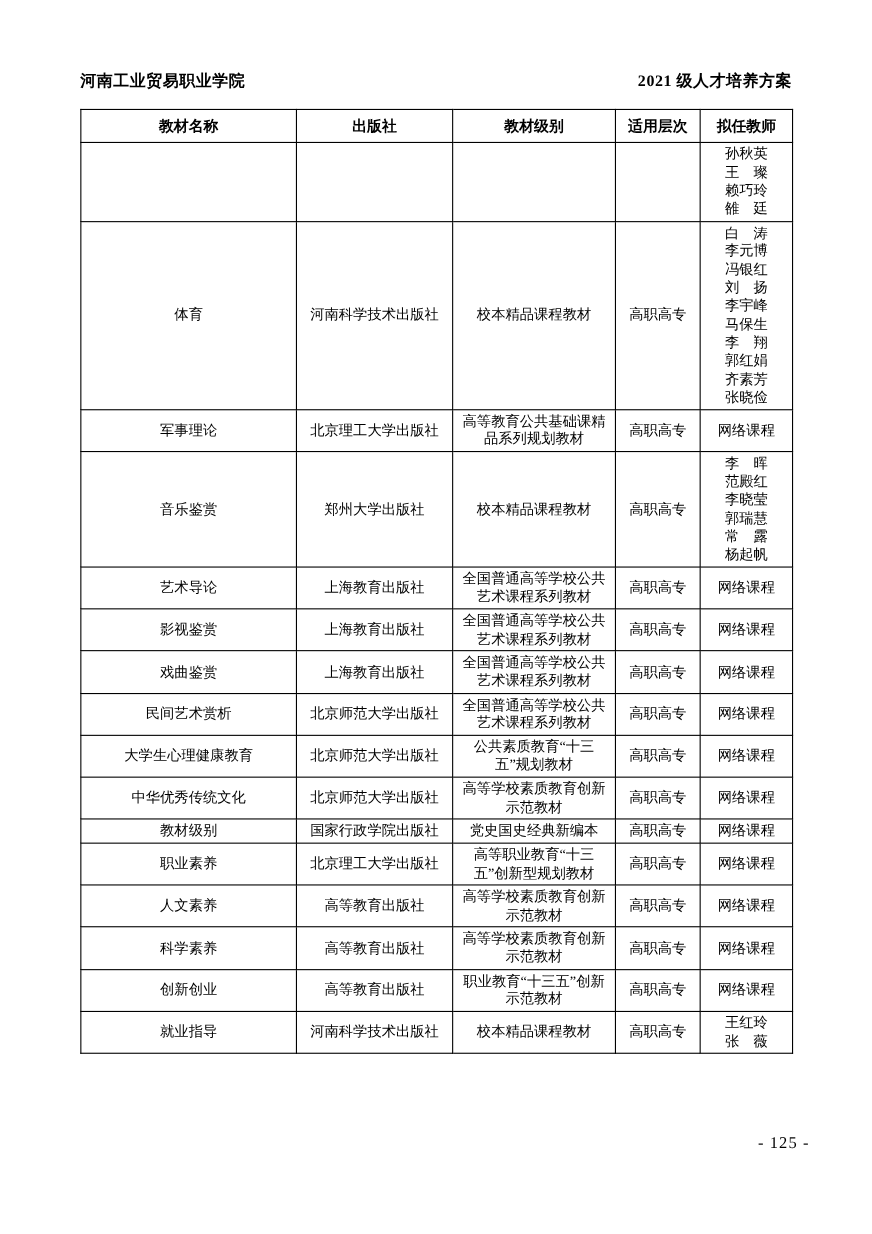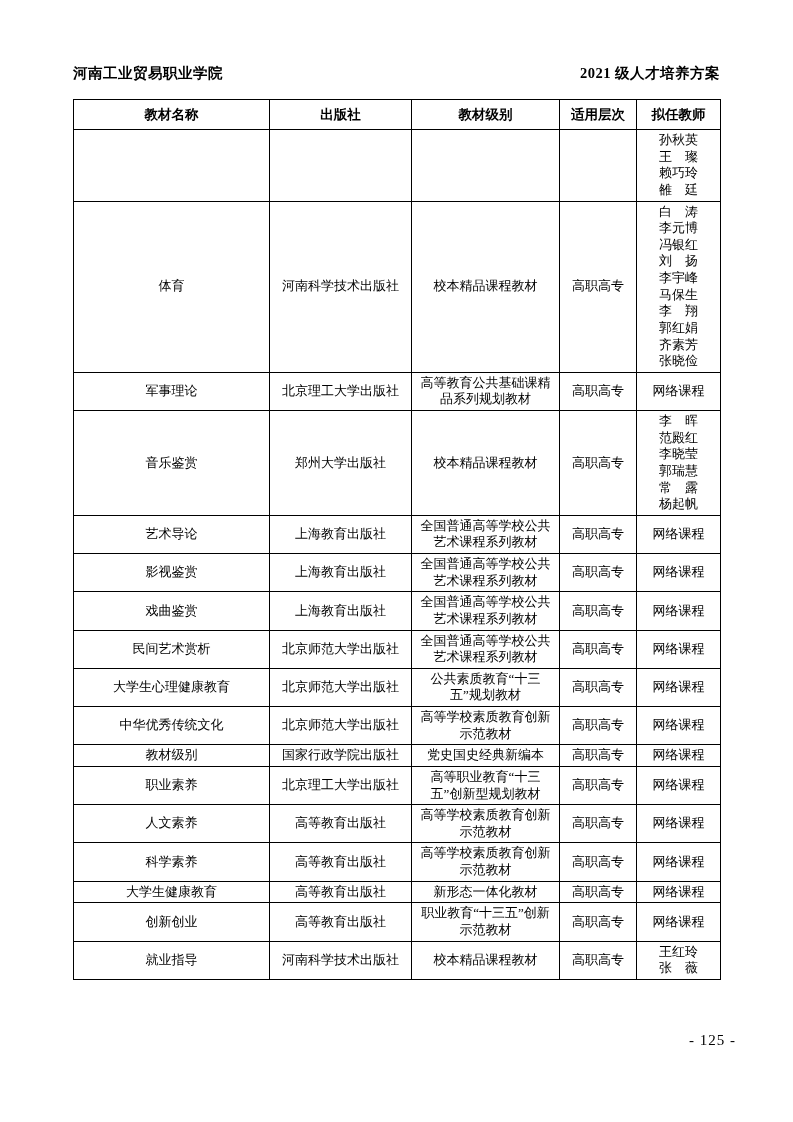--- a/index.html
+++ b/index.html
@@ -243,27 +243,20 @@
           <td class="teacher"><span class="teacher-single">网络课程</span></td>
         </tr>
         <tr>
           <td class="name">科学素养</td>
           <td class="pub">高等教育出版社</td>
           <td class="level">高等学校素质教育创新示范教材</td>
           <td class="tier">高职高专</td>
           <td class="teacher"><span class="teacher-single">网络课程</span></td>
         </tr>
         <tr>
-          <td class="name">大学生健康教育</td>
-          <td class="pub">高等教育出版社</td>
-          <td class="level">新形态一体化教材</td>
-          <td class="tier">高职高专</td>
-          <td class="teacher"><span class="teacher-single">网络课程</span></td>
-        </tr>
-        <tr>
           <td class="name">创新创业</td>
           <td class="pub">高等教育出版社</td>
           <td class="level">职业教育“十三五”创新示范教材</td>
           <td class="tier">高职高专</td>
           <td class="teacher"><span class="teacher-single">网络课程</span></td>
         </tr>
         <tr>
           <td class="name">就业指导</td>
           <td class="pub">河南科学技术出版社</td>
           <td class="level">校本精品课程教材</td>

